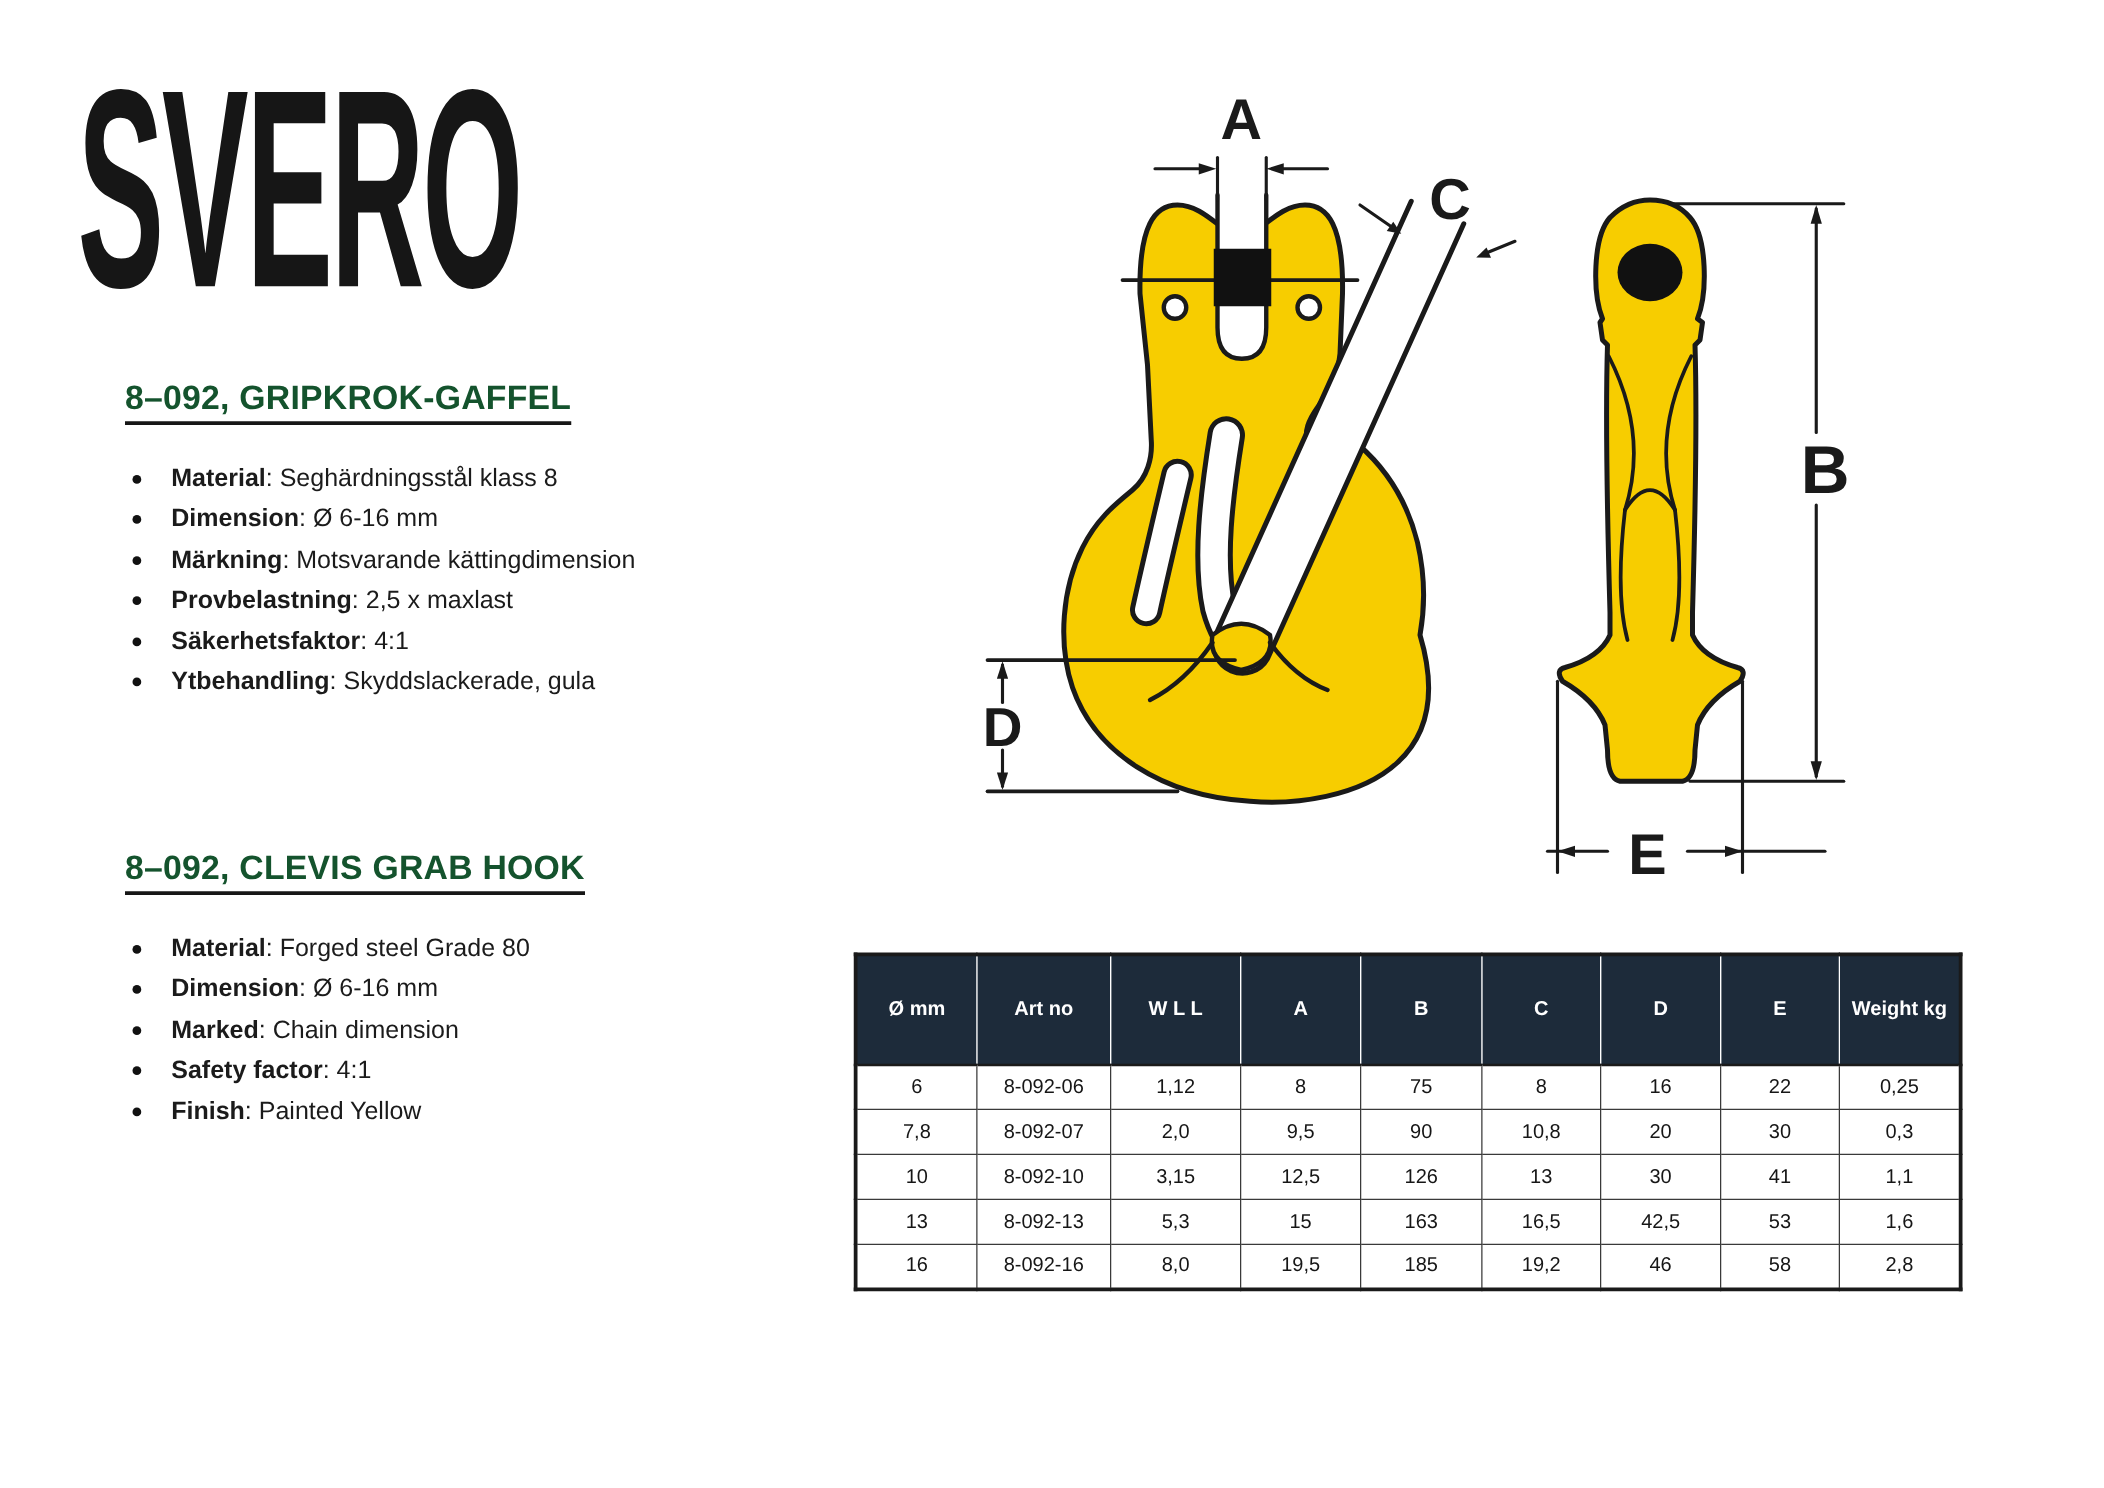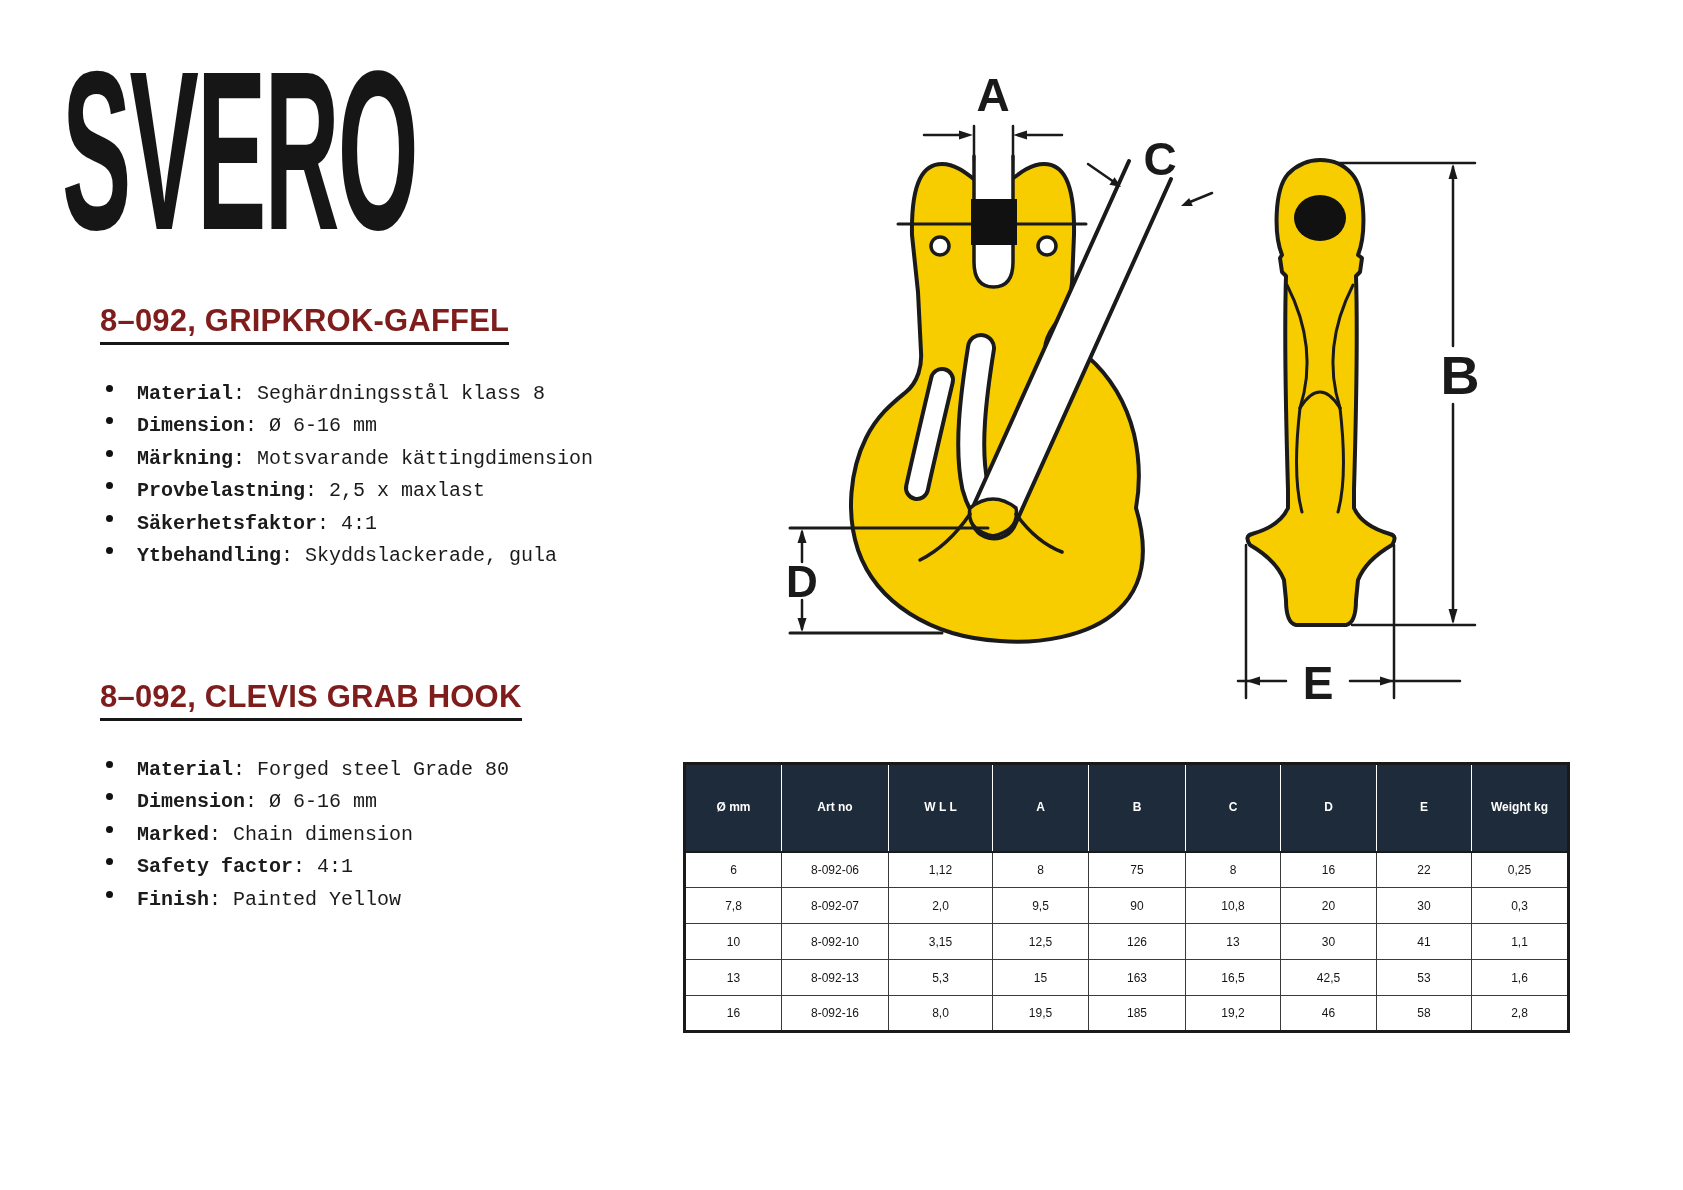--- a/index.html
+++ b/index.html
@@ -17,41 +17,41 @@
     transform:scaleX(0.46); transform-origin:left top;
     white-space:nowrap;
   }
 
   
   .section { position:absolute; left:100px; width:520px; }
   .section.swedish { top:303px; }
   .section.english { top:679px; }
   .section-heading {
     display:inline-block;
-    font-size:31px; font-weight:800; color:#7f1d1d;
+    font-size:27px; font-weight:800; color:#14532d;
     border-bottom:3px solid #161616; padding-bottom:3px;
     letter-spacing:0.2px; white-space:nowrap;
   }
   .bullet-list { margin-top:27px; }
   .bullet-item {
-    display:flex; align-items:flex-end; height:32.5px; font-size:20px; color:#1b1b1b;font-family:Liberation Mono, monospace;
+    display:flex; align-items:center; height:32.5px; font-size:20px; color:#1b1b1b;
   }
   .bullet-dot {
     width:7px; height:7px; border-radius:50%; background:#111;
     margin-left:6px; margin-right:24px; flex:0 0 auto; align-self:center;
   }
   .bullet-label { font-weight:700; }
   .bullet-text { white-space:pre; }
 
   
   .spec-table-wrap { position:absolute; left:683px; top:762px; }
   table.spec {
     border-collapse:collapse; table-layout:fixed; width:884px;
     border:3px solid #1a1a1a;
-    font-size:12px;
+    font-size:16px;
   }
   table.spec th {
     background:#1d2b3a; color:#ffffff; font-weight:700;
     height:88px; text-align:center; vertical-align:middle;
     border-right:1px solid #ffffff; border-bottom:2px solid #1a1a1a;
     line-height:1.25; padding:0 6px;
   }
   table.spec th:last-child { border-right:none; }
   table.spec td {
     height:36px; text-align:center; vertical-align:middle;

